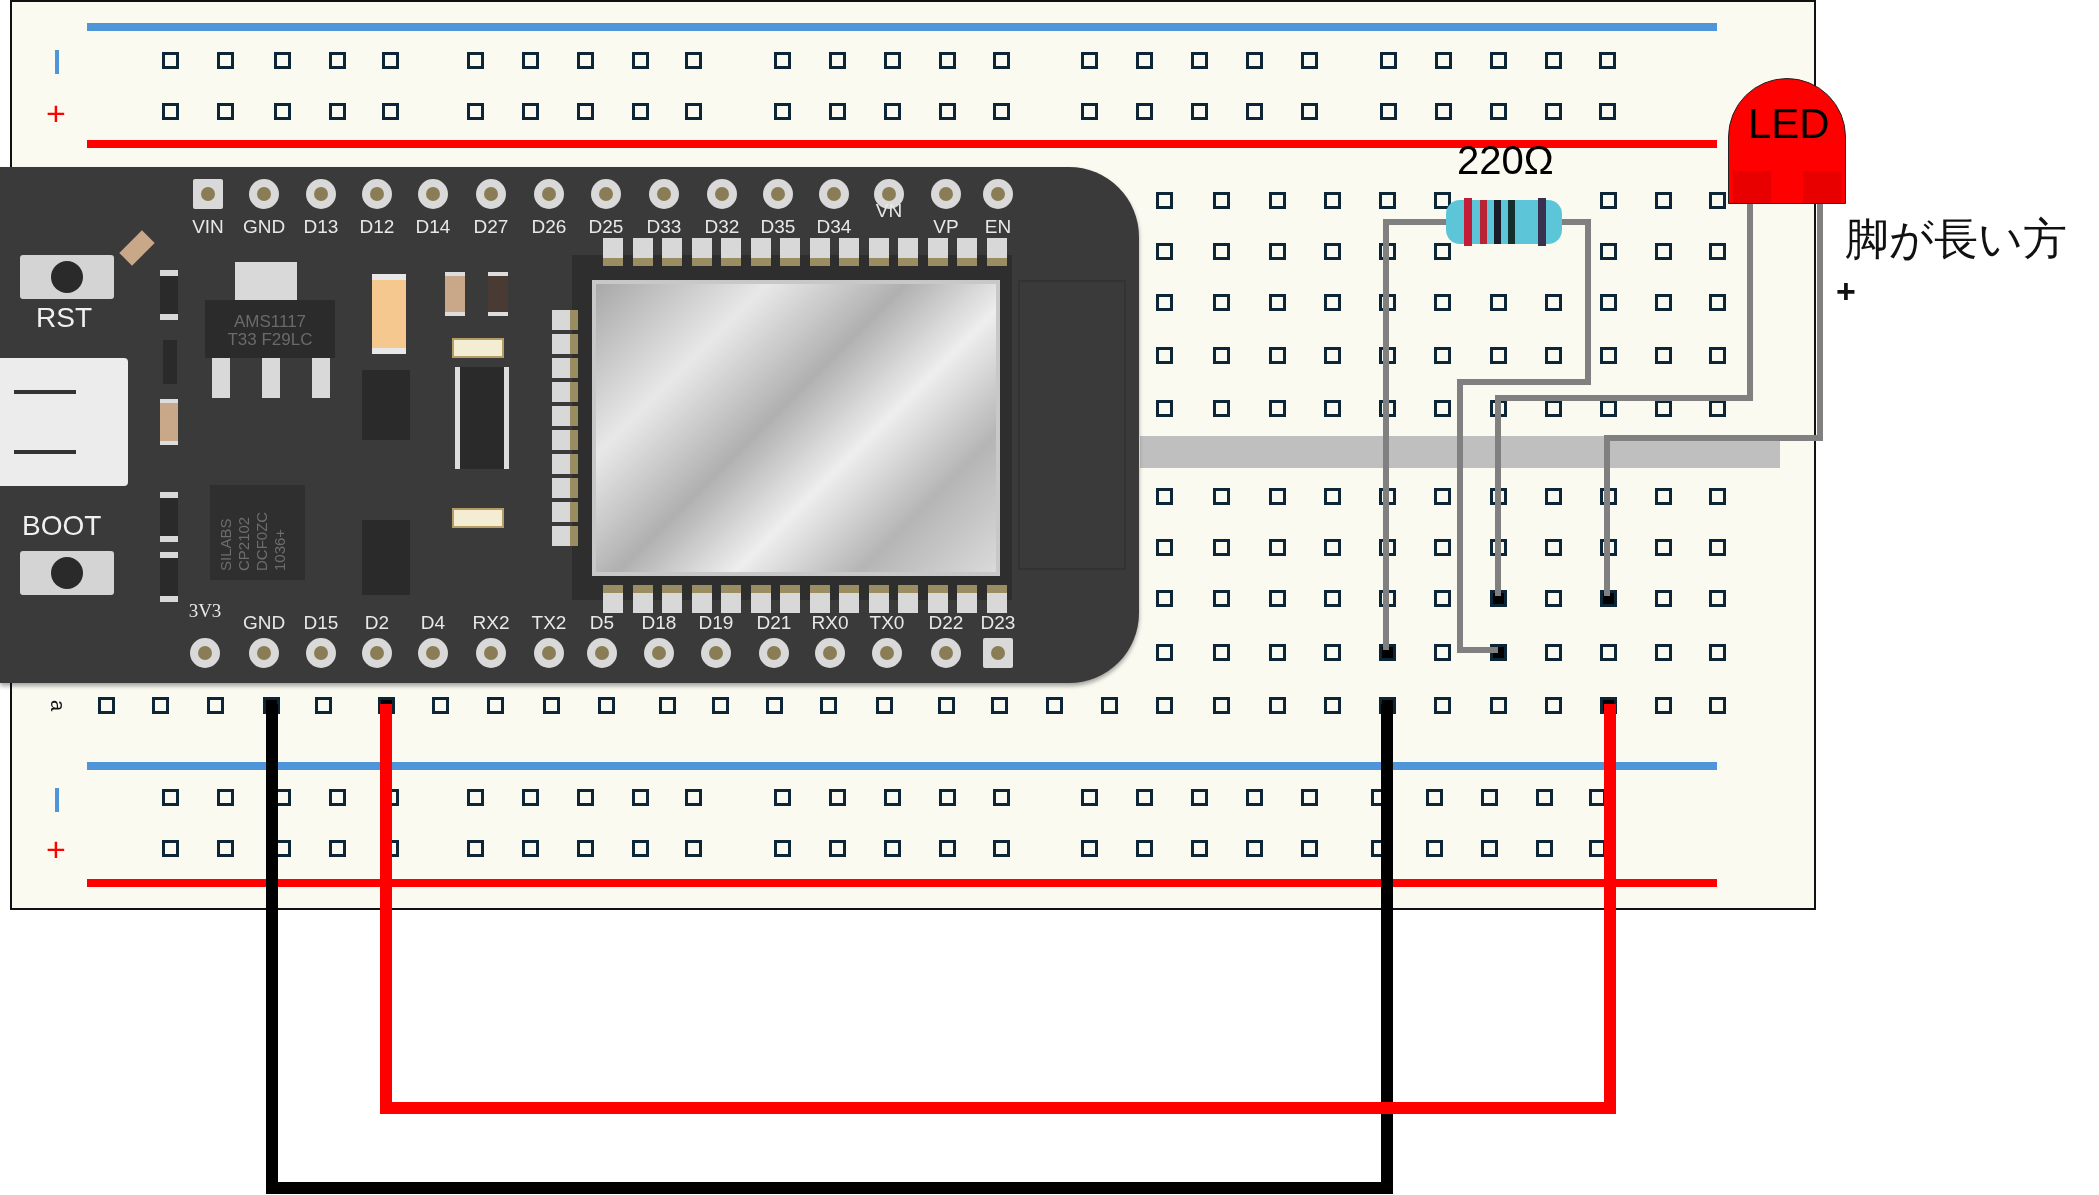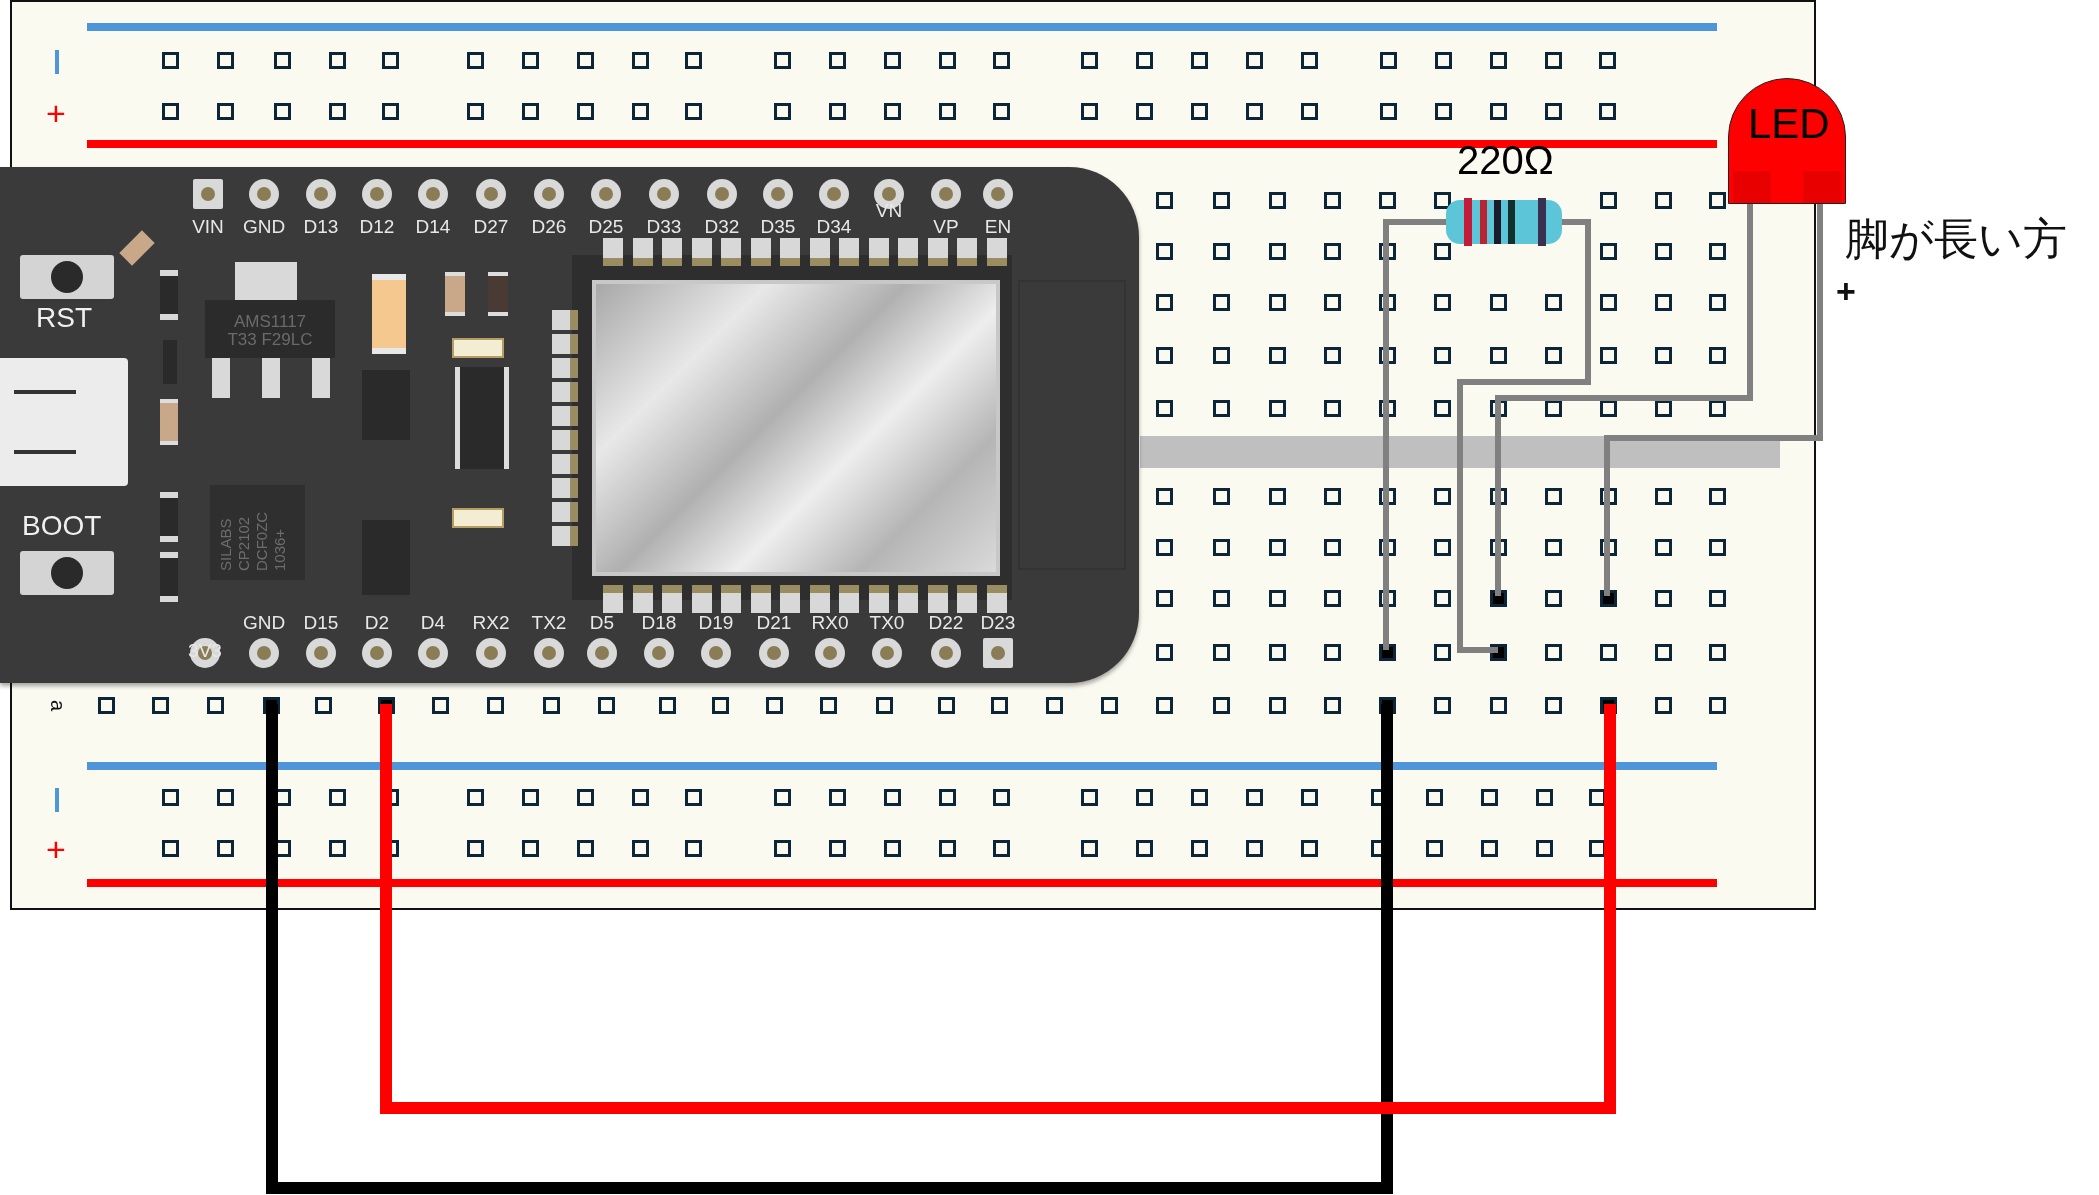--- a/index.html
+++ b/index.html
@@ -432,21 +432,21 @@
     <div class="pin-label" style="left: 748px; top: 216px;">D35</div>
     <div class="pin" style="left: 819px; top: 179px;"></div>
     <div class="pin-label" style="left: 804px; top: 216px;">D34</div>
     <div class="pin" style="left: 874px; top: 179px;"></div>
     <div class="pin-label" style="left: 859px; top: 200px;">VN</div>
     <div class="pin" style="left: 931px; top: 179px;"></div>
     <div class="pin-label" style="left: 916px; top: 216px;">VP</div>
     <div class="pin" style="left: 983px; top: 179px;"></div>
     <div class="pin-label" style="left: 968px; top: 216px;">EN</div>
     <div class="pin" style="left: 190px; top: 638px;"></div>
-    <div class="pin-label" style="left: 175px; top: 640px;">3V3</div>
+    <div class="pin-label" style="left: 175px; top: 600px; font-family: Liberation Serif, serif;">3V3</div>
     <div class="pin" style="left: 249px; top: 638px;"></div>
     <div class="pin-label" style="left: 234px; top: 612px;">GND</div>
     <div class="pin" style="left: 306px; top: 638px;"></div>
     <div class="pin-label" style="left: 291px; top: 612px;">D15</div>
     <div class="pin" style="left: 362px; top: 638px;"></div>
     <div class="pin-label" style="left: 347px; top: 612px;">D2</div>
     <div class="pin" style="left: 418px; top: 638px;"></div>
     <div class="pin-label" style="left: 403px; top: 612px;">D4</div>
     <div class="pin" style="left: 476px; top: 638px;"></div>
     <div class="pin-label" style="left: 461px; top: 612px;">RX2</div>

